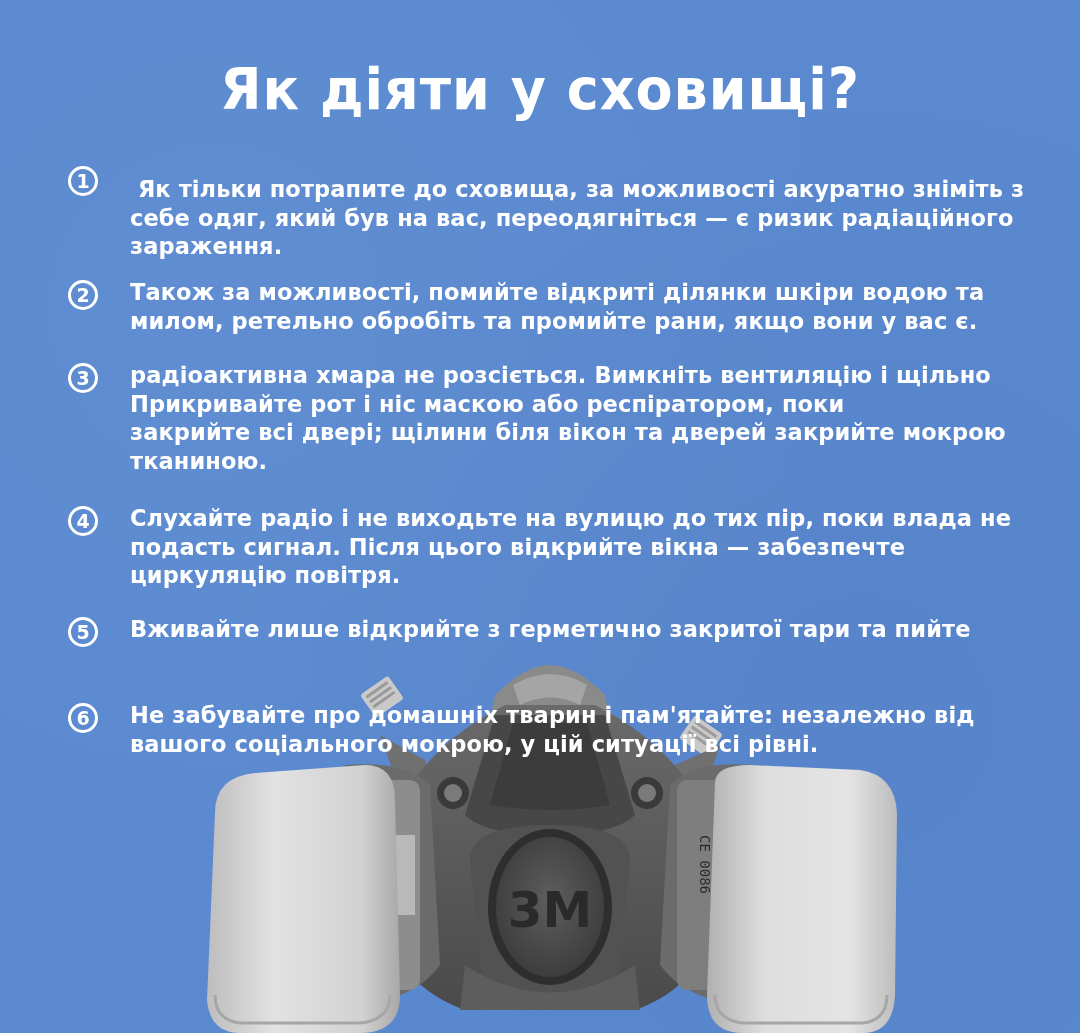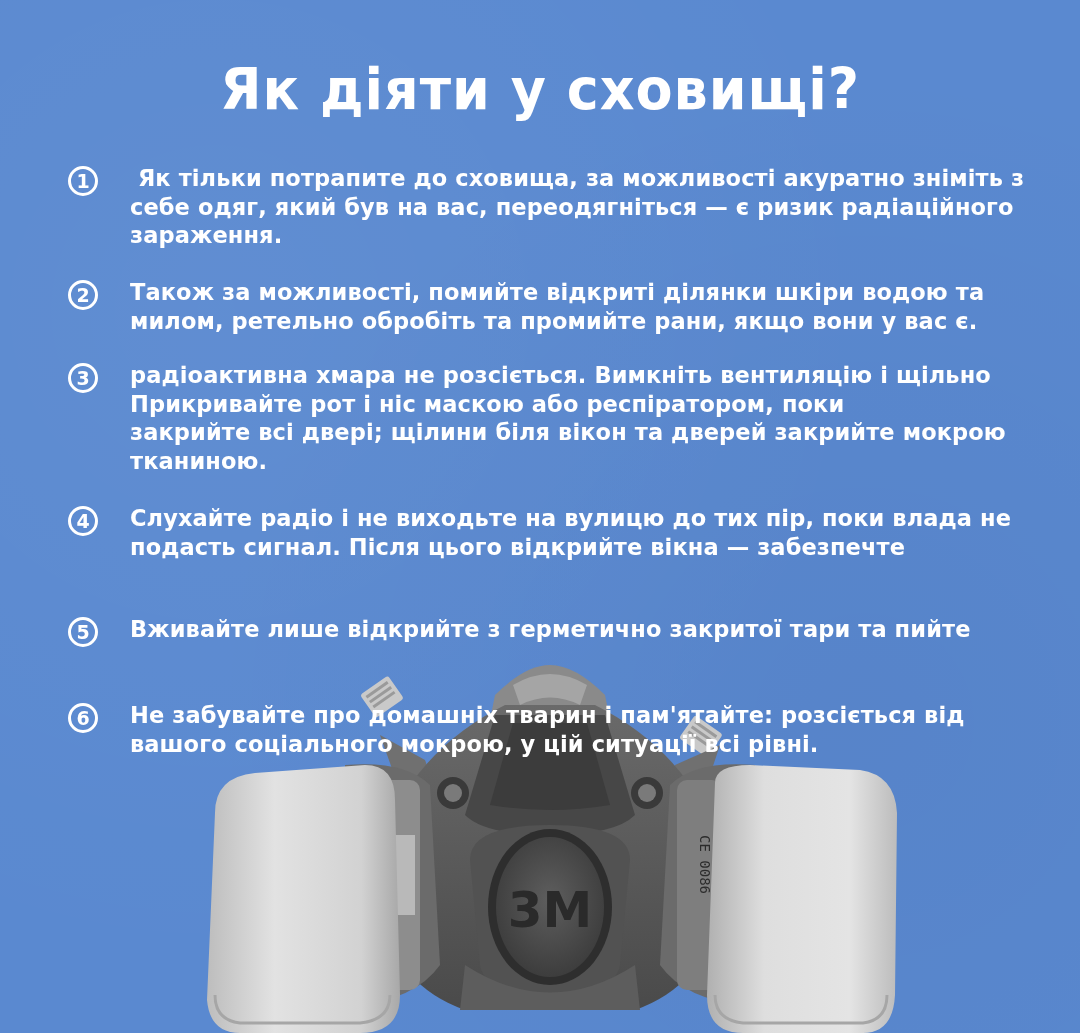--- a/index.html
+++ b/index.html
@@ -171,21 +171,21 @@
 
     <path d="M520 118 Q520 100 555 100 L665 105 Q700 110 702 148 L700 330 Q698 368 668 368 L548 368 Q512 368 512 330 Z" fill="url(#cartR)"></path>
     <path d="M520 330 Q520 355 548 358 L668 358 Q692 355 692 330" stroke="#a6a6a6" stroke-width="3" fill="none"></path>
   </svg>
 </div>
 
 <div class="steps">
   <div class="step" style="top:4px;">
     <div class="num">1</div>
     <div class="text">
-      <span style="white-space:pre;"> Як тільки потрапите до сховища, за можливості акуратно зніміть з</span>
+      <span style="white-space:pre;margin-top:11px;"> Як тільки потрапите до сховища, за можливості акуратно зніміть з</span>
       <span>себе одяг, який був на вас, переодягніться — є ризик радіаційного</span>
       <span>зараження.</span>
     </div>
   </div>
 
   <div class="step" style="top:118px;">
     <div class="num">2</div>
     <div class="text">
       <span>Також за можливості, помийте відкриті ділянки шкіри водою та</span>
       <span>милом, ретельно обробіть та промийте рани, якщо вони у вас є.</span>
@@ -200,30 +200,31 @@
       <span>закрийте всі двері; щілини біля вікон та дверей закрийте мокрою</span>
       <span>тканиною.</span>
     </div>
   </div>
 
   <div class="step" style="top:344px;">
     <div class="num">4</div>
     <div class="text">
       <span>Слухайте радіо і не виходьте на вулицю до тих пір, поки влада не</span>
       <span>подасть сигнал. Після цього відкрийте вікна — забезпечте</span>
+      <span>циркуляцію повітря.</span>
     </div>
   </div>
 
   <div class="step" style="top:455px;">
     <div class="num">5</div>
     <div class="text">
       <span>Вживайте лише відкрийте з герметично закритої тари та пийте</span>
     </div>
   </div>
 
   <div class="step" style="top:541px;">
     <div class="num">6</div>
     <div class="text">
-      <span>Не забувайте про домашніх тварин і пам'ятайте: розсіється від</span>
+      <span>Не забувайте про домашніх тварин і пам'ятайте: незалежно від</span>
       <span>вашого соціального мокрою, у цій ситуації всі рівні.</span>
     </div>
   </div>
 </div>
 
 </body></html>

